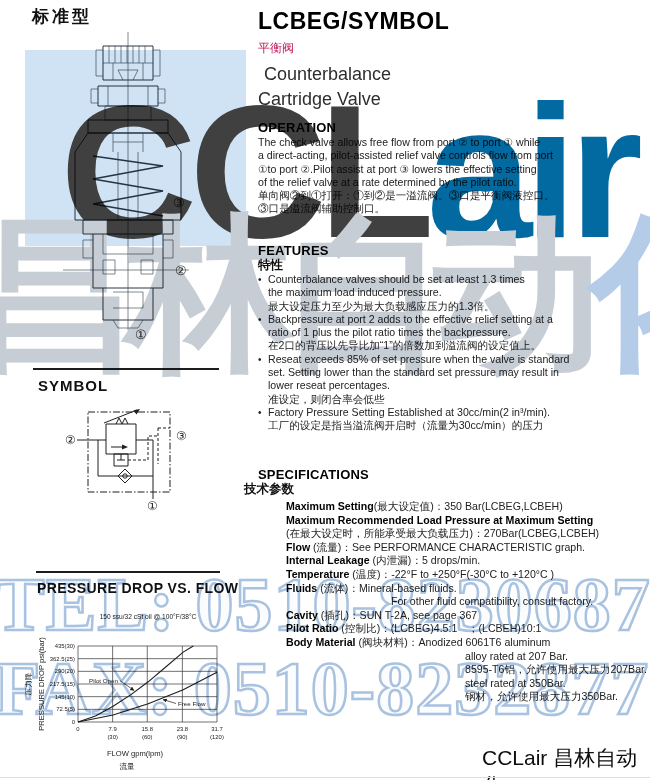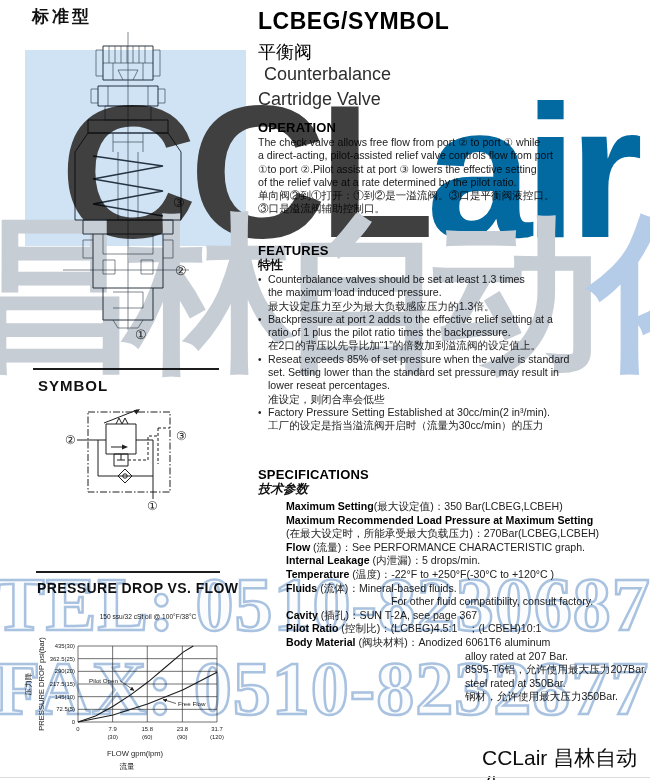--- a/index.html
+++ b/index.html
@@ -25,30 +25,30 @@
   
   .tk{font-size:5.9px;fill:#222;}
   .ct{font-size:6.6px;fill:#222;}
   .cl{font-size:6.2px;fill:#222;}
   .cx{font-size:7.6px;fill:#222;}
   .curve{stroke:#1d1d1d;stroke-width:1.1;fill:none;}
   .gridl{stroke:#333;stroke-width:.7;}
   .leader{stroke:#222;stroke-width:.7;fill:none;}
   
   .model-title{left:258px;top:8px;font-size:23px;font-weight:bold;color:#000;letter-spacing:.5px;}
-  .title-cn{left:258px;top:40px;font-size:18px;color:#000000;}
+  .title-cn{left:258px;top:40px;font-size:12px;color:#be185d;}
   .title-en1{left:264px;top:64px;font-size:18px;color:#2e2e2e;}
   .title-en2{left:258px;top:89px;font-size:18px;color:#2e2e2e;}
   .sec-heading{font-size:13px;font-weight:bold;color:#000;letter-spacing:.2px;text-align:right;}
   .sec-sub{font-size:12.5px;font-weight:bold;color:#111;}
   .h-op{left:258px;top:120px;}
   .h-feat{left:258px;top:243px;}
   .sub-feat{left:258px;top:257px;}
   .h-spec{left:258px;top:467px;}
-  .sub-spec{left:258px;top:481px;font-style:italic;}
+  .sub-spec{left:244px;top:481px;}
   .textblock{left:258px;width:388px;font-size:10.6px;line-height:13.3px;color:#222;}
   #op-lines{top:136px;}
   #feature-list{top:273px;}
   #spec-lines{top:500px;line-height:13.6px;}
   .tline{white-space:nowrap;}
   .feat-item{position:relative;padding-left:10px;}
   .feat-item::before{content:"\2022";position:absolute;left:0;top:0;font-size:10px;}
   .spec-line{white-space:nowrap;padding-left:28px;}
   .spec-line b{color:#000;}
   .ind1{padding-left:133px;}

